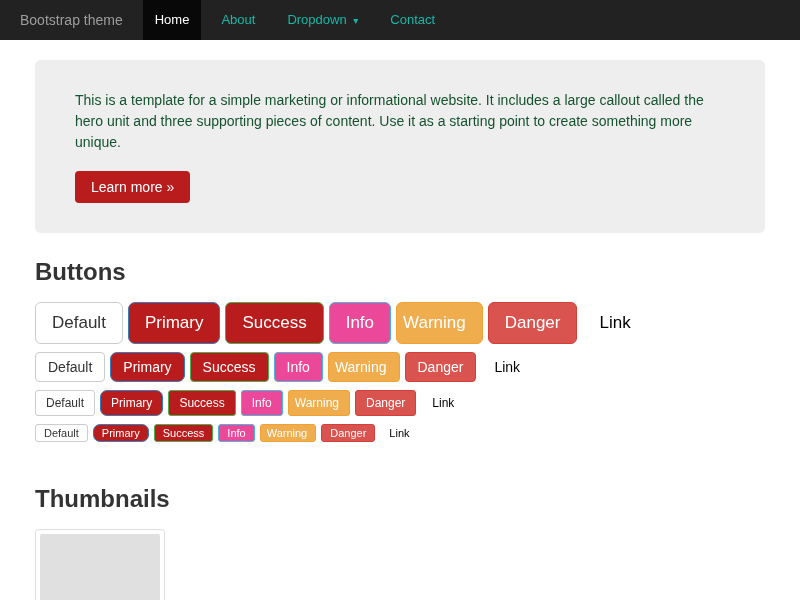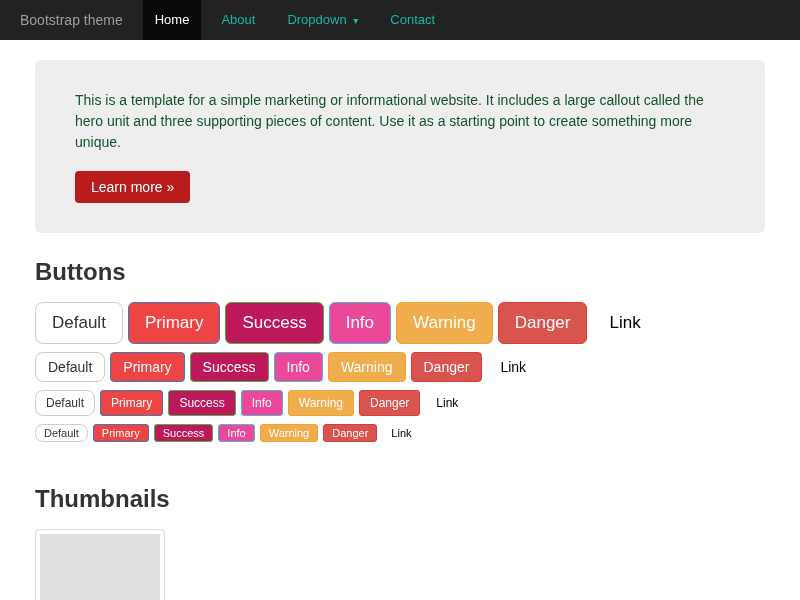--- a/index.html
+++ b/index.html
@@ -103,25 +103,25 @@
     }
     
     .btn-lg { padding: 10px 16px; font-size: 17px; border-radius: 6px; }
     
     .btn-md { padding: 6px 12px; font-size: 14px; }
     
     .btn-sm { padding: 5px 10px; font-size: 12px; border-radius: 3px; }
     
     .btn-xs { padding: 2px 8px; font-size: 11px; border-radius: 3px; }
 
-    .btn-default { background: #fff; border-color: #ccc; color: #333; border-radius: 8px; }
-    .btn-primary { background: #ef4444; border-color: #357ebd; color: #fff; }
-    .btn-success { background: #be185d; border-color: #4cae4c; color: #fff; }
+    .btn-default { background: #fff; border-color: #ccc; color: #333; }
+    .btn-primary { background: #b91c1c; border-color: #357ebd; color: #fff; border-radius: 7px; }
+    .btn-success { background: #b91c1c; border-color: #4cae4c; color: #fff; }
     .btn-info { background: #ec4899; border-color: #46b8da; color: #fff; }
-    .btn-warning { background: #f0ad4e; border-color: #eea236; color: #fff; }
+    .btn-warning { background: #f0ad4e; border-color: #eea236; color: #fff; padding-left: 6px; }
     .btn-danger { background: #d9534f; border-color: #d43f3a; color: #ffffff; }
     .btn-link { background: transparent; border-color: transparent; color: #000000; text-decoration: none; }
 
     
     .thumbnails-section { margin-bottom: 20px; }
     .thumbnail {
       border: 1px solid #ddd;
       border-radius: 4px;
       padding: 4px;
       background: #fff;

